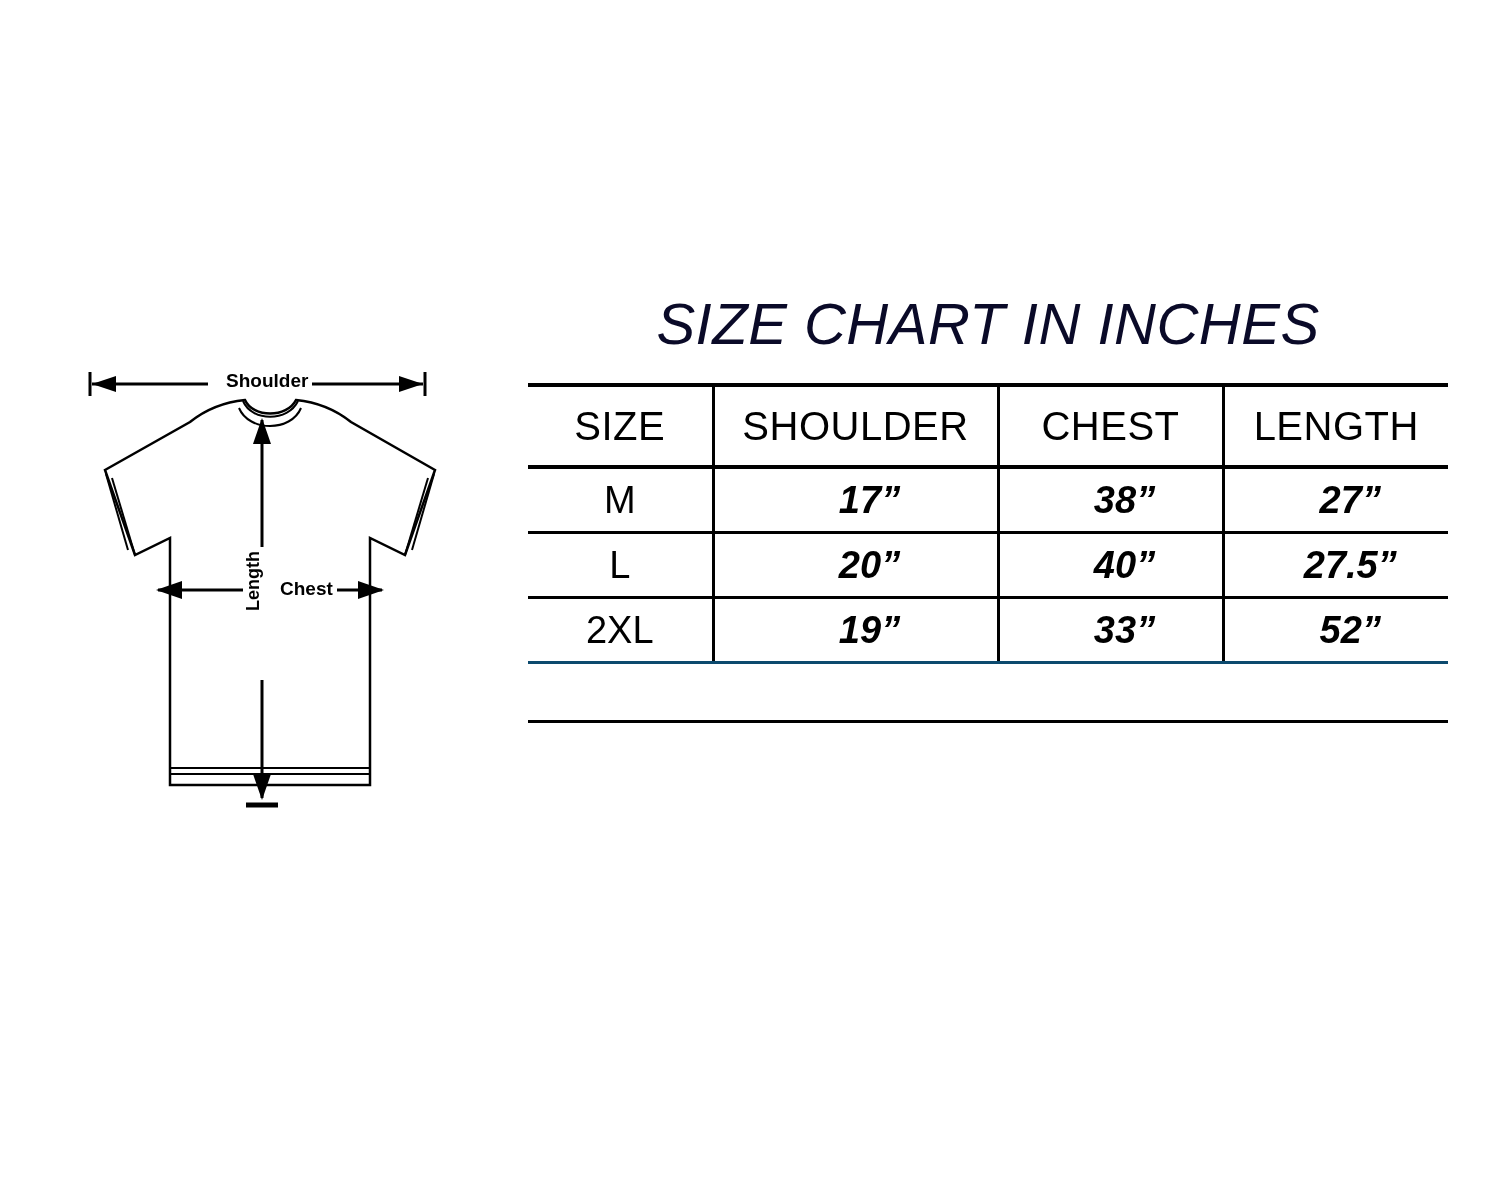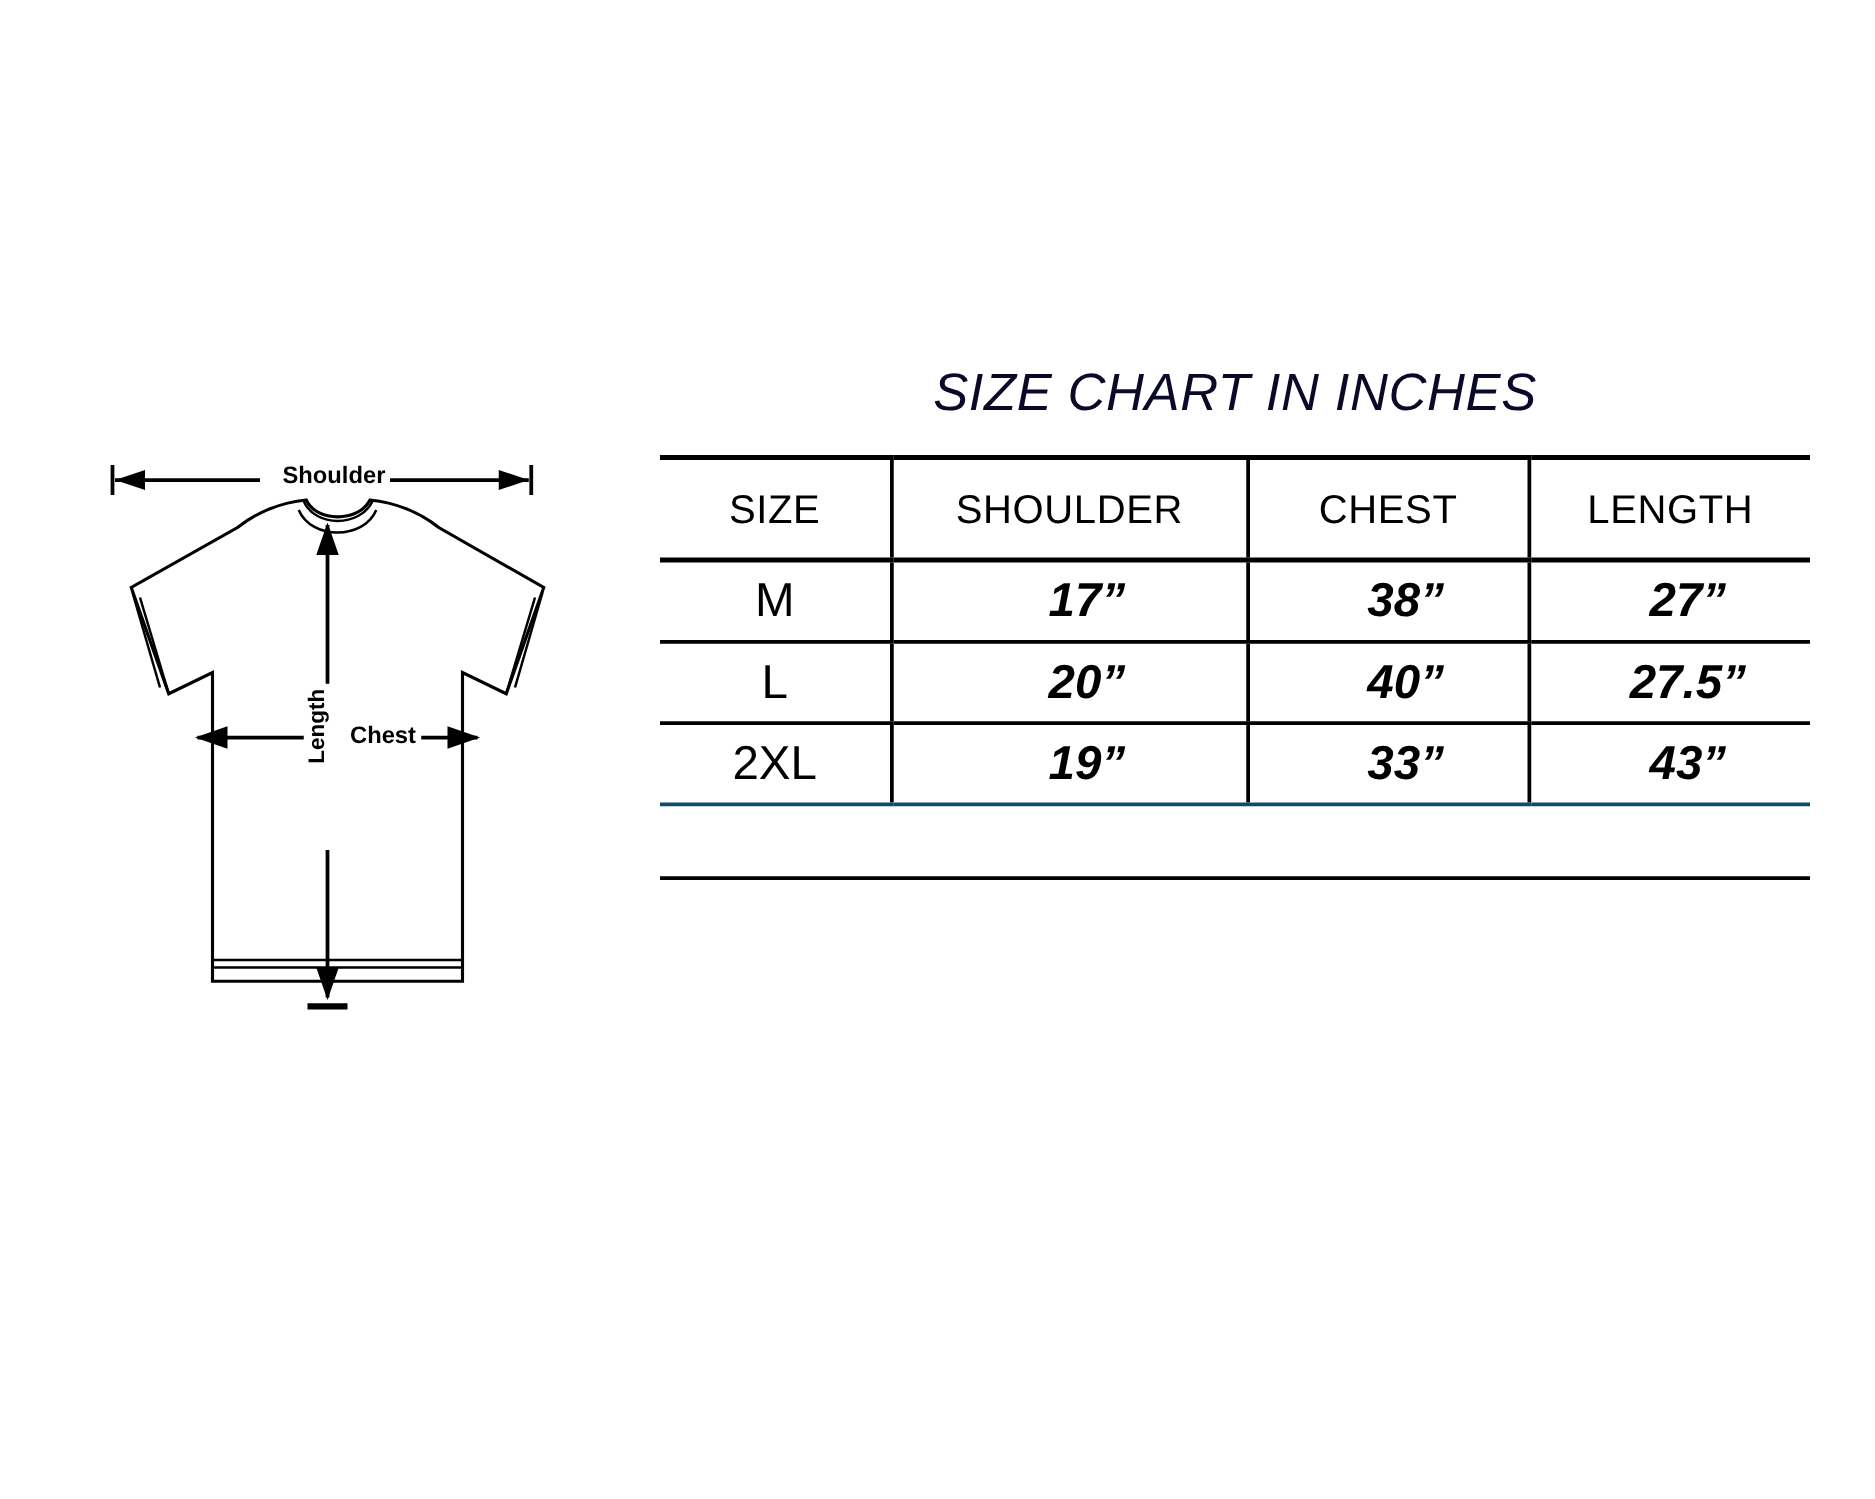--- a/index.html
+++ b/index.html
@@ -57,41 +57,41 @@
   #size-chart {
     position: absolute;
     left: 528px;
     top: 290px;
     width: 920px;
   }
   #chart-title {
     font-family: "Liberation Sans", sans-serif;
     font-style: italic;
     font-weight: normal;
-    font-size: 42px;
+    font-size: 58px;
     letter-spacing: 0.5px;
     color: #0a0a28;
     text-align: center;
     margin: 0 0 26px 0;
     white-space: nowrap;
   }
   table {
     border-collapse: collapse;
     width: 920px;
     table-layout: fixed;
   }
   table th, table td {
     text-align: center;
     vertical-align: middle;
     padding: 0;
     height: 62px;
   }
   thead th {
     font-weight: normal;
-    font-size: 32px;
+    font-size: 40px;
     font-style: normal;
     font-family: "Liberation Sans", sans-serif;
     letter-spacing: 0.5px;
     border-top: 4px solid #000;
     border-bottom: 4px solid #000;
     height: 78px;
   }
   tbody td {
     font-size: 38px;
     border-bottom: 3px solid #000;
@@ -221,19 +221,19 @@
       <tr>
         <td class="col-size size-cell">L</td>
         <td class="col-shoulder val-cell">20”</td>
         <td class="col-chest val-cell">40”</td>
         <td class="col-length val-cell">27.5”</td>
       </tr>
       <tr>
         <td class="col-size size-cell">2XL</td>
         <td class="col-shoulder val-cell">19”</td>
         <td class="col-chest val-cell">33”</td>
-        <td class="col-length val-cell">43”</td>
+        <td class="col-length val-cell">52”</td>
       </tr>
     </tbody>
   </table>
 
   <div id="chart-footer-rule"></div>
 </div>
 
 </body></html>

